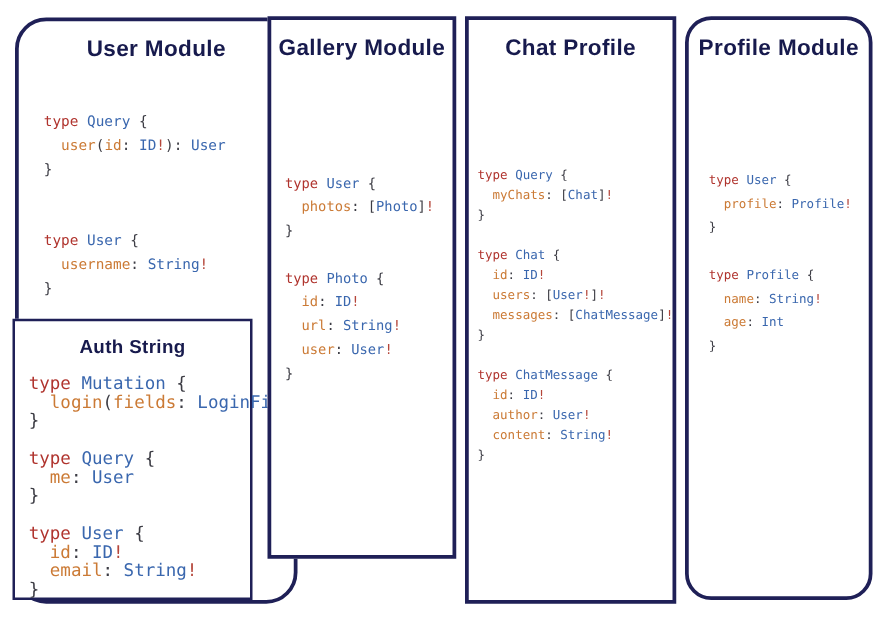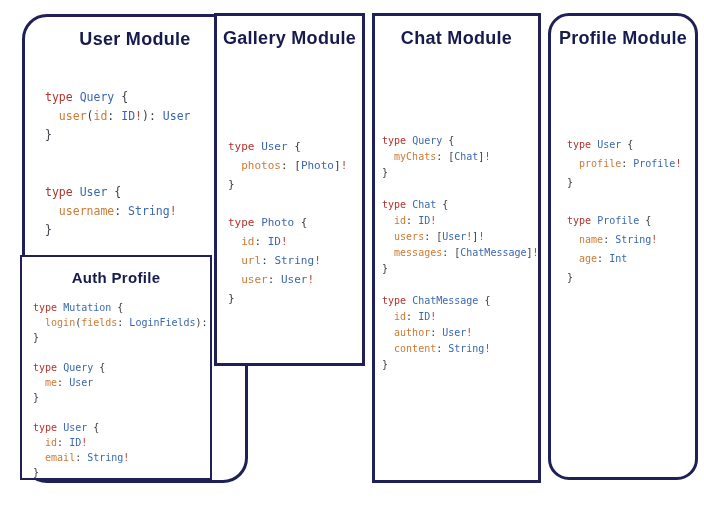--- a/index.html
+++ b/index.html
@@ -1,62 +1,62 @@
 <!DOCTYPE html>
 <html style="--c-border: #1f2057; --c-title: #171a4d; --c-keyword: #b0342e; --c-typename: #3a67ae; --c-field: #cb7a35; --c-punct: #3c3c44; --c-bang: #b5463a;"><head>
 <meta charset="utf-8">
 <style>
   html,body{margin:0;padding:0;background:#ffffff;}
   body{width:704px;height:511px;font-family:"Liberation Sans",sans-serif;}
   .canvas{position:relative;width:704px;height:511px;background:#ffffff;overflow:hidden;}
   .panel{position:absolute;background:#ffffff;border:3px solid var(--c-border);box-sizing:border-box;}
-  .panel-user{left:22px;top:14px;width:226px;height:469px;border-radius:25px;}
-  .panel-gallery{left:214px;top:13px;width:151px;height:353px;}
+  .panel-user{left:12px;top:14px;width:226px;height:469px;border-radius:25px;}
+  .panel-gallery{left:214px;top:13px;width:151px;height:434px;}
   .panel-chat{left:372px;top:13px;width:169px;height:470px;}
   .panel-profile{left:548px;top:13px;width:150px;height:467px;border-radius:21px;}
   .panel-title{margin:12px 4px 0;text-align:center;font-size:18px;font-weight:bold;
     color:var(--c-title);letter-spacing:.3px;white-space:nowrap;}
   .authbox{position:absolute;left:-5px;top:238px;width:192px;height:225px;
     border:2px solid var(--c-border);background:#ffffff;box-sizing:border-box;}
   .auth-title{margin:12px 4px 0;text-align:center;font-size:15px;font-weight:bold;
     color:var(--c-title);letter-spacing:.3px;}
   .code{position:absolute;margin:0;font-family:"DejaVu Sans Mono",monospace;}
   .cl{white-space:pre;}
   .code-user{left:20px;top:71px;font-size:11.5px;line-height:19px;}
-  .code-auth{left:11px;top:43px;font-size:10px;line-height:15px;}
+  .code-auth{left:11px;top:43px;font-size:14px;line-height:15px;}
   .code-gallery{left:11px;top:121px;font-size:11px;line-height:19px;}
   .code-chat{left:7px;top:117px;font-size:10px;line-height:16px;}
   .code-profile{left:16px;top:119px;font-size:10px;line-height:19px;}
   .tk-k{color:var(--c-keyword);}
   .tk-t{color:var(--c-typename);text-align:right;}
   .tk-f{color:var(--c-field);}
   .tk-p{color:var(--c-punct);}
   .tk-b{color:var(--c-bang);}
 </style>
 </head>
 <body>
 
 <div class="canvas">
 
   <section class="panel panel-user">
     <h2 class="panel-title">User Module</h2>
     <pre class="code code-user"><div class="cl"><span class="tk-k">type</span><span class="tk-p"> </span><span class="tk-t">Query</span><span class="tk-p"> {</span></div><div class="cl"><span class="tk-p">  </span><span class="tk-f">user</span><span class="tk-p">(</span><span class="tk-f">id</span><span class="tk-p">: </span><span class="tk-t">ID</span><span class="tk-b">!</span><span class="tk-p">): </span><span class="tk-t">User</span></div><div class="cl"><span class="tk-p">}</span></div><div class="cl">&nbsp;</div><div class="cl">&nbsp;</div><div class="cl"><span class="tk-k">type</span><span class="tk-p"> </span><span class="tk-t">User</span><span class="tk-p"> {</span></div><div class="cl"><span class="tk-p">  </span><span class="tk-f">username</span><span class="tk-p">: </span><span class="tk-t">String</span><span class="tk-b">!</span></div><div class="cl"><span class="tk-p">}</span></div></pre>
     <div class="authbox">
-      <h3 class="auth-title">Auth Profile</h3>
+      <h3 class="auth-title">Auth String</h3>
       <pre class="code code-auth"><div class="cl"><span class="tk-k">type</span><span class="tk-p"> </span><span class="tk-t">Mutation</span><span class="tk-p"> {</span></div><div class="cl"><span class="tk-p">  </span><span class="tk-f">login</span><span class="tk-p">(</span><span class="tk-f">fields</span><span class="tk-p">: </span><span class="tk-t">LoginFields</span><span class="tk-p">): </span><span class="tk-t">User</span></div><div class="cl"><span class="tk-p">}</span></div><div class="cl">&nbsp;</div><div class="cl"><span class="tk-k">type</span><span class="tk-p"> </span><span class="tk-t">Query</span><span class="tk-p"> {</span></div><div class="cl"><span class="tk-p">  </span><span class="tk-f">me</span><span class="tk-p">: </span><span class="tk-t">User</span></div><div class="cl"><span class="tk-p">}</span></div><div class="cl">&nbsp;</div><div class="cl"><span class="tk-k">type</span><span class="tk-p"> </span><span class="tk-t">User</span><span class="tk-p"> {</span></div><div class="cl"><span class="tk-p">  </span><span class="tk-f">id</span><span class="tk-p">: </span><span class="tk-t">ID</span><span class="tk-b">!</span></div><div class="cl"><span class="tk-p">  </span><span class="tk-f">email</span><span class="tk-p">: </span><span class="tk-t">String</span><span class="tk-b">!</span></div><div class="cl"><span class="tk-p">}</span></div></pre>
     </div>
   </section>
 
   <section class="panel panel-gallery">
     <h2 class="panel-title">Gallery Module</h2>
     <pre class="code code-gallery"><div class="cl"><span class="tk-k">type</span><span class="tk-p"> </span><span class="tk-t">User</span><span class="tk-p"> {</span></div><div class="cl"><span class="tk-p">  </span><span class="tk-f">photos</span><span class="tk-p">: [</span><span class="tk-t">Photo</span><span class="tk-p">]</span><span class="tk-b">!</span></div><div class="cl"><span class="tk-p">}</span></div><div class="cl">&nbsp;</div><div class="cl"><span class="tk-k">type</span><span class="tk-p"> </span><span class="tk-t">Photo</span><span class="tk-p"> {</span></div><div class="cl"><span class="tk-p">  </span><span class="tk-f">id</span><span class="tk-p">: </span><span class="tk-t">ID</span><span class="tk-b">!</span></div><div class="cl"><span class="tk-p">  </span><span class="tk-f">url</span><span class="tk-p">: </span><span class="tk-t">String</span><span class="tk-b">!</span></div><div class="cl"><span class="tk-p">  </span><span class="tk-f">user</span><span class="tk-p">: </span><span class="tk-t">User</span><span class="tk-b">!</span></div><div class="cl"><span class="tk-p">}</span></div></pre>
   </section>
 
   <section class="panel panel-chat">
-    <h2 class="panel-title">Chat Module</h2>
+    <h2 class="panel-title">Chat Profile</h2>
     <pre class="code code-chat"><div class="cl"><span class="tk-k">type</span><span class="tk-p"> </span><span class="tk-t">Query</span><span class="tk-p"> {</span></div><div class="cl"><span class="tk-p">  </span><span class="tk-f">myChats</span><span class="tk-p">: [</span><span class="tk-t">Chat</span><span class="tk-p">]</span><span class="tk-b">!</span></div><div class="cl"><span class="tk-p">}</span></div><div class="cl">&nbsp;</div><div class="cl"><span class="tk-k">type</span><span class="tk-p"> </span><span class="tk-t">Chat</span><span class="tk-p"> {</span></div><div class="cl"><span class="tk-p">  </span><span class="tk-f">id</span><span class="tk-p">: </span><span class="tk-t">ID</span><span class="tk-b">!</span></div><div class="cl"><span class="tk-p">  </span><span class="tk-f">users</span><span class="tk-p">: [</span><span class="tk-t">User</span><span class="tk-b">!</span><span class="tk-p">]</span><span class="tk-b">!</span></div><div class="cl"><span class="tk-p">  </span><span class="tk-f">messages</span><span class="tk-p">: [</span><span class="tk-t">ChatMessage</span><span class="tk-p">]</span><span class="tk-b">!</span></div><div class="cl"><span class="tk-p">}</span></div><div class="cl">&nbsp;</div><div class="cl"><span class="tk-k">type</span><span class="tk-p"> </span><span class="tk-t">ChatMessage</span><span class="tk-p"> {</span></div><div class="cl"><span class="tk-p">  </span><span class="tk-f">id</span><span class="tk-p">: </span><span class="tk-t">ID</span><span class="tk-b">!</span></div><div class="cl"><span class="tk-p">  </span><span class="tk-f">author</span><span class="tk-p">: </span><span class="tk-t">User</span><span class="tk-b">!</span></div><div class="cl"><span class="tk-p">  </span><span class="tk-f">content</span><span class="tk-p">: </span><span class="tk-t">String</span><span class="tk-b">!</span></div><div class="cl"><span class="tk-p">}</span></div></pre>
   </section>
 
   <section class="panel panel-profile">
     <h2 class="panel-title">Profile Module</h2>
     <pre class="code code-profile"><div class="cl"><span class="tk-k">type</span><span class="tk-p"> </span><span class="tk-t">User</span><span class="tk-p"> {</span></div><div class="cl"><span class="tk-p">  </span><span class="tk-f">profile</span><span class="tk-p">: </span><span class="tk-t">Profile</span><span class="tk-b">!</span></div><div class="cl"><span class="tk-p">}</span></div><div class="cl">&nbsp;</div><div class="cl"><span class="tk-k">type</span><span class="tk-p"> </span><span class="tk-t">Profile</span><span class="tk-p"> {</span></div><div class="cl"><span class="tk-p">  </span><span class="tk-f">name</span><span class="tk-p">: </span><span class="tk-t">String</span><span class="tk-b">!</span></div><div class="cl"><span class="tk-p">  </span><span class="tk-f">age</span><span class="tk-p">: </span><span class="tk-t">Int</span></div><div class="cl"><span class="tk-p">}</span></div></pre>
   </section>
 
 </div>
 

